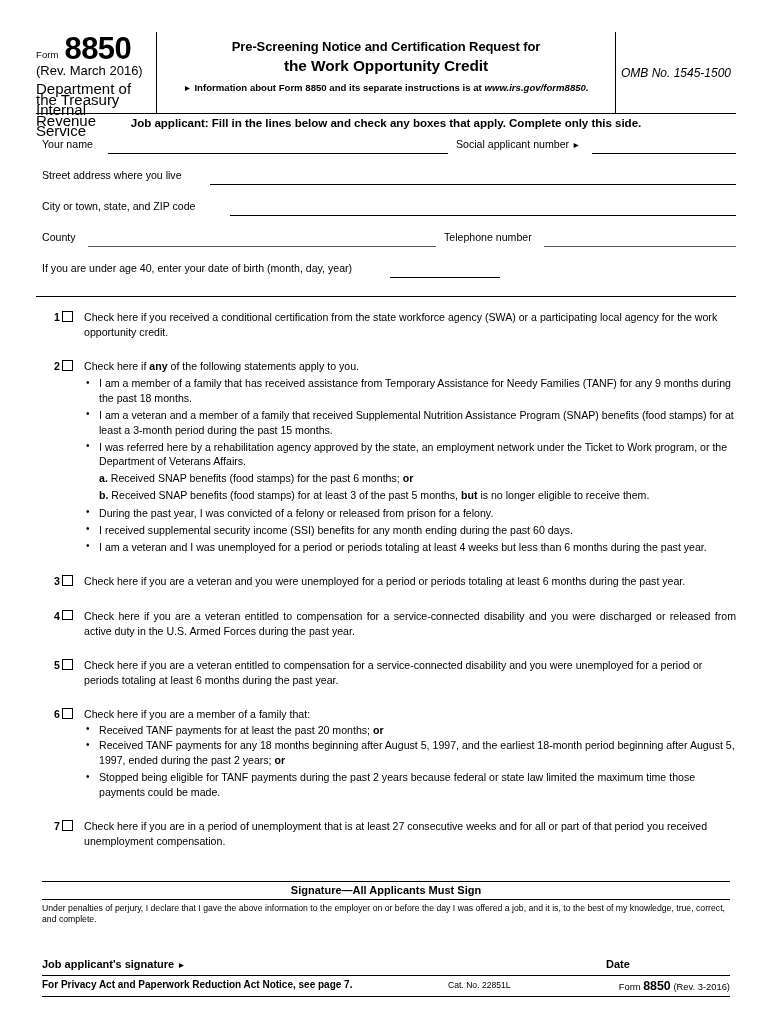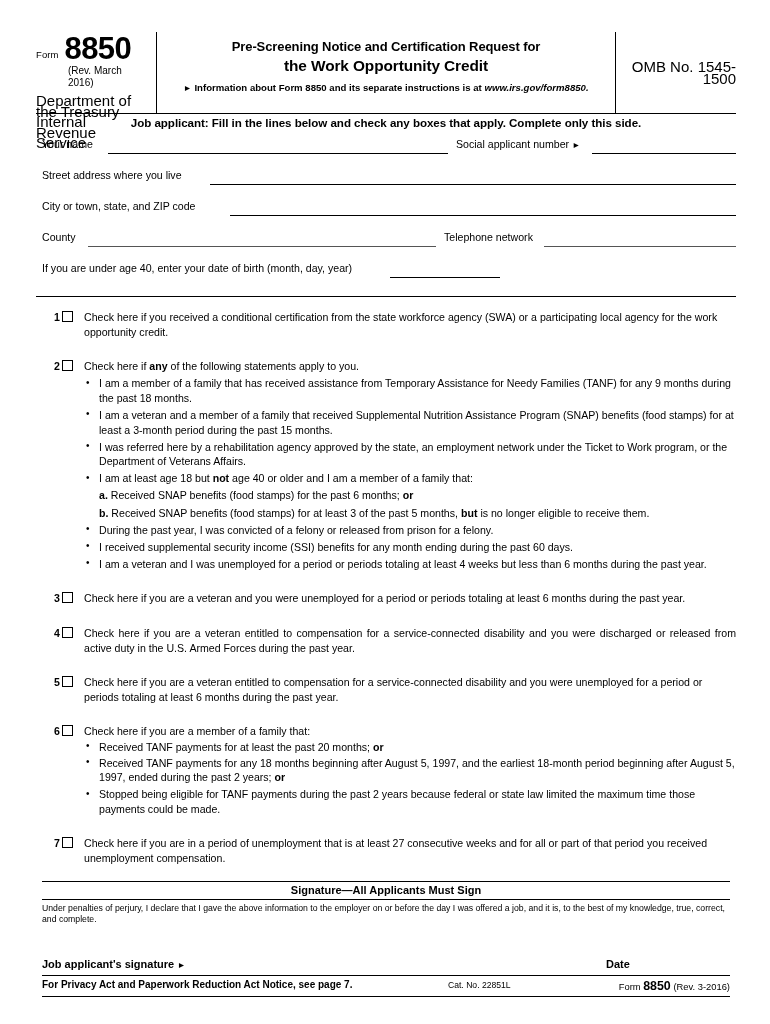--- a/index.html
+++ b/index.html
@@ -58,24 +58,23 @@
     padding-bottom: 4px;
     letter-spacing: 0.1px;
   }
   .form-no {
     font-size: 31px;
     font-weight: bold;
     line-height: 30px;
     letter-spacing: -0.6px;
   }
   .rev-line {
-    font-size: 10px;
+    font-size: 13px;
     line-height: 12px;
     margin-top: 1px;
-    margin-left: 32px;
   }
   .dept {
     font-size: 15px;
     line-height: 10.6px;
     margin-top: 7px;
   }
   .hdr-mid {
     flex: 1 1 auto;
     text-align: center;
     padding: 0 10px;
@@ -109,23 +108,24 @@
     letter-spacing: 0;
   }
   .hdr-right {
     width: 120px;
     flex: 0 0 120px;
     display: flex;
     align-items: center;
     justify-content: center;
   }
   .omb {
-    font-size: 15px;
+    font-size: 12px;
     line-height: 12px;
-    text-align: right;
+    text-align: center;
+    font-style: italic;
   }
 
   
   .rule {
     position: absolute;
     left: 36px;
     width: 700px;
     border-top: 1.4px solid #000;
   }
 
@@ -394,21 +394,21 @@
     </div>
 
     <div class="frow">
       <span class="flabel" style="left:0;">City or town, state, and ZIP code</span>
       <span class="fline" style="left:188px; width:506px;"></span>
     </div>
 
     <div class="frow">
       <span class="flabel" style="left:0;">County</span>
       <span class="fline dot" style="left:46px; width:348px;"></span>
-      <span class="flabel" style="left:402px;">Telephone network</span>
+      <span class="flabel" style="left:402px;">Telephone number</span>
       <span class="fline dot" style="left:502px; width:192px;"></span>
     </div>
 
     <div class="frow">
       <span class="flabel" style="left:0;">If you are under age 40, enter your date of birth (month, day, year)</span>
       <span class="fline" style="left:348px; width:110px;"></span>
     </div>
 
   </div>
 
@@ -432,21 +432,20 @@
       <div class="item-num">2</div>
       <div class="item-box">
         <span class="cbox"></span>
       </div>
       <div class="item-body">
         <span class="item-lead"><span>Check here if </span><span style="font-weight: bold;">any</span><span> of the following statements apply to you.</span></span>
         <ul class="bullets">
             <li><span>I am a member of a family that has received assistance from Temporary Assistance for Needy Families (TANF) for any 9 months during the past 18 months.</span></li>
             <li><span>I am a veteran and a member of a family that received Supplemental Nutrition Assistance Program (SNAP) benefits (food stamps) for at least a 3-month period during the past 15 months.</span></li>
             <li><span>I was referred here by a rehabilitation agency approved by the state, an employment network under the Ticket to Work program, or the Department of Veterans Affairs.</span></li>
-            <li><span>I am at least age 18 but </span><span style="font-weight: bold;">not</span><span> age 40 or older and I am a member of a family that:</span></li>
             <div class="sub-ab"><span style="font-weight: bold;">a.</span><span>  Received SNAP benefits (food stamps) for the past 6 months; </span><span style="font-weight: bold;">or</span></div>
             <div class="sub-ab"><span style="font-weight: bold;">b.</span><span>  Received SNAP benefits (food stamps) for at least 3 of the past 5 months, </span><span style="font-weight: bold;">but</span><span> is no longer eligible to receive them.</span></div>
             <li><span>During the past year, I was convicted of a felony or released from prison for a felony.</span></li>
             <li><span>I received supplemental security income (SSI) benefits for any month ending during the past 60 days.</span></li>
             <li><span>I am a veteran and I was unemployed for a period or periods totaling at least 4 weeks but less than 6 months during the past year.</span></li>
           </ul>
       </div>
     </div>
 
     <div class="item-gap-m"></div>

